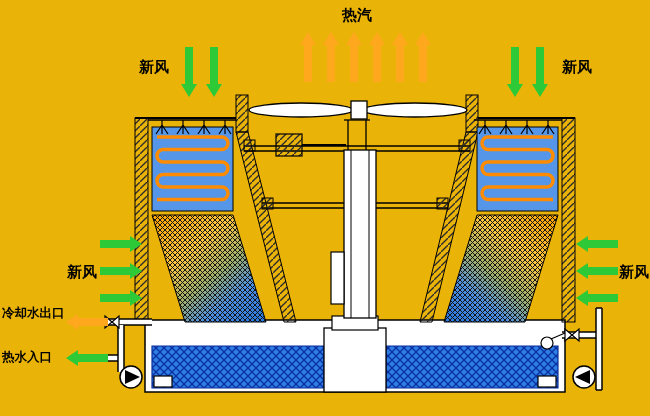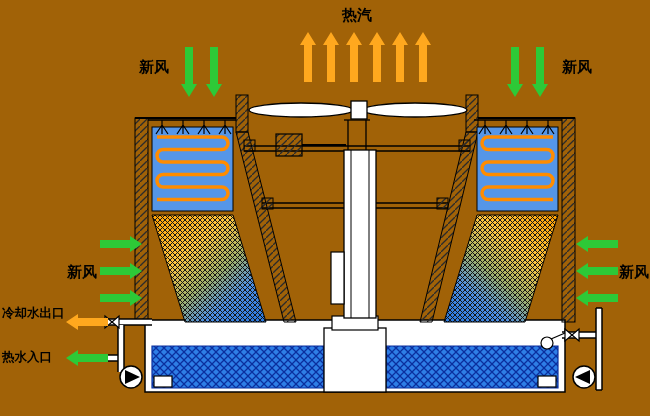--- a/index.html
+++ b/index.html
@@ -1,17 +1,17 @@
 <!DOCTYPE html>
 <html><head>
 <meta charset="utf-8">
 <style>
   html,body{margin:0;padding:0;background:#ffffff;}
   .stage{
-    position:relative;width:650px;height:416px;background:#a16207;
+    position:relative;width:650px;height:416px;background:#eab308;
     font-family:"DejaVu Sans","Liberation Sans",sans-serif;overflow:hidden;
   }
   .stage svg{display:block;position:absolute;left:0;top:0;}
   text{fill:#000;font-weight:bold;}
 </style>
 </head>
 <body>
 
 <div class="stage">
 <svg width="650" height="416" viewBox="0 0 650 416" xmlns="http://www.w3.org/2000/svg">

